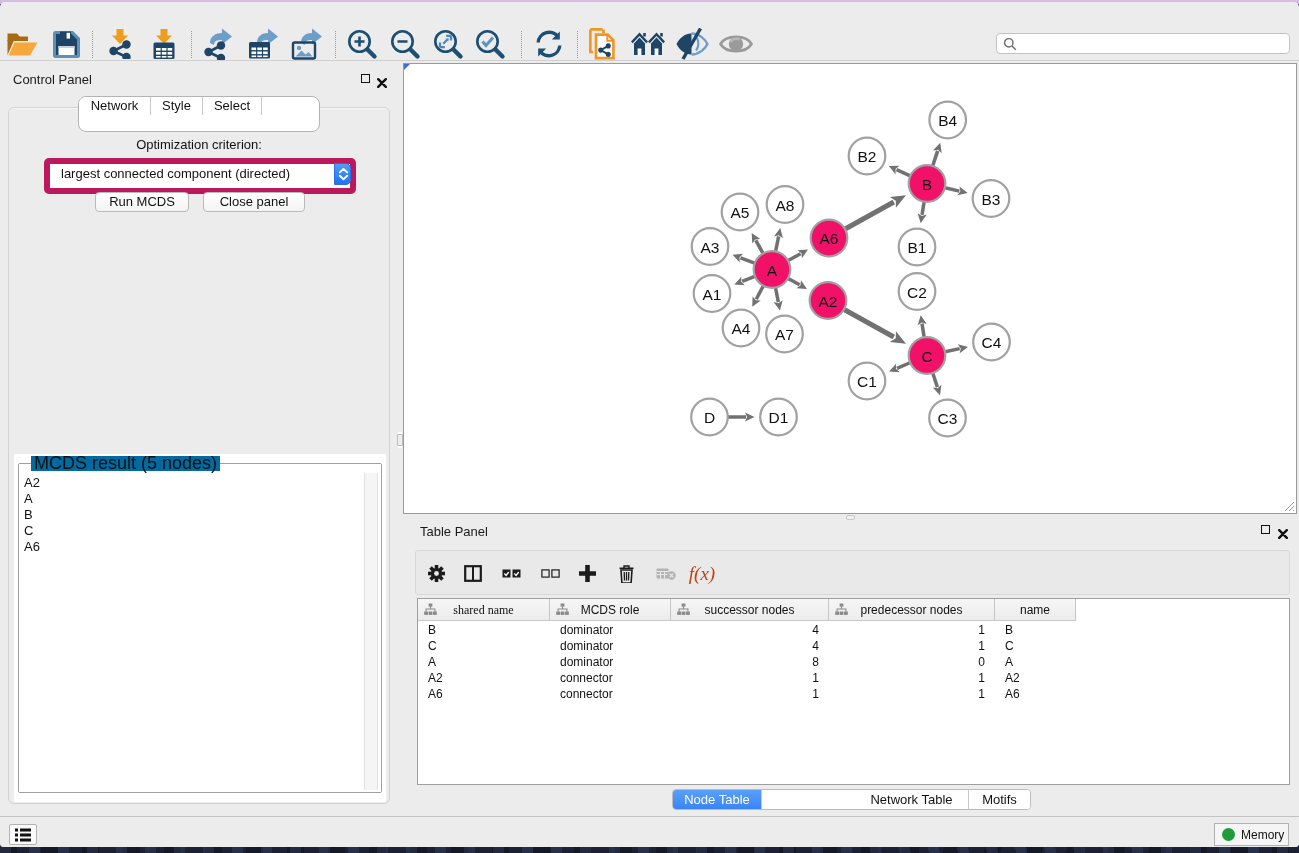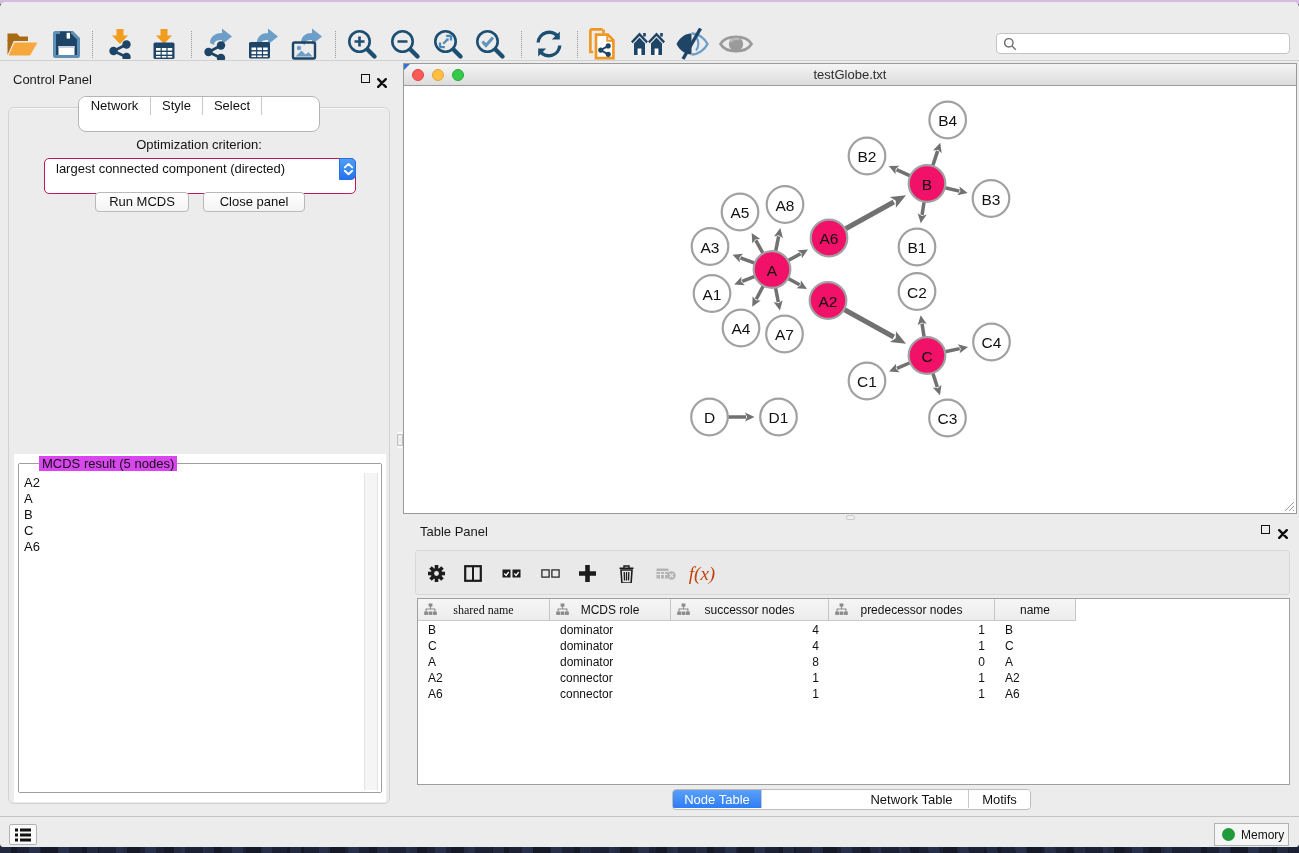--- a/index.html
+++ b/index.html
@@ -52,34 +52,34 @@
   box-shadow:inset 0 1px 0 #f6f6f6; }
 #cp-white { position:absolute; left:5px; top:346px; width:372px; height:348px; background:#fff; }
 #cp-tabs { position:absolute; left:78px; top:35px; height:36px; display:flex;
   border:1px solid #b4b4b4; border-radius:8px; overflow:hidden; background:#fff; z-index:5; }
 .cp-tab { height:18px; line-height:18px; padding:0; text-align:center; font-size:13px;
   color:#111; background:#fff; border-right:1px solid #c8c8c8; }
 .cp-tab:last-child { border-right:none; }
 .cp-tab.sel { background:linear-gradient(180deg,#59a0f8 0,#2f7cf6 100%); color:#fff;margin-top:43px; }
 #opt-label { position:absolute; left:0; top:29px; width:100%; text-align:center; font-size:13px; color:#111; }
 #combo { position:absolute; left:35px; top:50px; width:312px; height:36px; background:#fff;
-  border:1px solid #be185d; border-radius:5px; }
+  border:6px solid #be185d; border-radius:5px; }
 #combo .val { position:absolute; left:11px; top:0; height:20px; line-height:20px; font-size:13px; color:#111; }
 #combo .stepper { position:absolute; right:-1px; top:-1px; width:17px; height:22px;
   background:linear-gradient(180deg,#4e9ef7 0,#2372f0 100%);
   border-radius:0 5px 5px 0; border:1px solid #2a6fe0; }
 .btn { position:absolute; height:20px; background:linear-gradient(180deg,#ffffff 0,#f3f3f3 100%);
   border:1px solid #b9b9b9; border-radius:4px; font-size:13px; color:#111;
   text-align:center; line-height:18px; }
 #btn-run { left:86px; top:84px; width:94px; }
 #btn-close { left:194px; top:84px; width:102px; }
 #fieldset { position:absolute; left:9px; top:355px; width:364px; height:330px;
   border:1px solid #9f9f9f; border-radius:2px; }
-#fieldset-legend { position:absolute; left:20px; top:-8px; background:#d946ef; padding:0 3px;
-  font-size:13px; color:#111; z-index:3; line-height:15px; }
+#fieldset-legend { position:absolute; left:12px; top:-8px; background:#0369a1; padding:0 3px;
+  font-size:18px; color:#111; z-index:3; line-height:15px; }
 #result-list { position:absolute; left:0px; top:0px; width:362px; height:328px; background:#fff; overflow:hidden; z-index:1; }
 #result-scroll { position:absolute; right:3px; top:9px; width:14px; height:317px;
   background:#f5f5f5; border-left:1px solid #e2e2e2; border-right:1px solid #e2e2e2; }
 .result-item { height:16px; line-height:16px; font-size:13px; color:#111; padding-left:5px; }
 #result-list .items { position:absolute; left:0; top:11px; width:340px; }
 
 
 #vgrip { position:absolute; left:397px; top:373px; width:6px; height:12px;
   background:#ededed; border:1px solid #bfbfbf; border-radius:1px;
   box-shadow:0 -3px 0 -1px #fdfdfd, 0 3px 0 -1px #fdfdfd; }
@@ -115,21 +115,21 @@
   background:linear-gradient(180deg,#f6f6f6 0,#ececec 100%); border-bottom:1px solid #c9c9c9; }
 .th { position:relative; height:22px; border-right:1px solid #c6c6c6; font-size:12px; color:#111;
   display:flex; align-items:center; justify-content:center; }
 .th .tree-ico { position:absolute; left:6px; top:4px; }
 .tbl-rows { position:absolute; left:0; top:23px; width:660px; }
 .tr { display:flex; height:16px; line-height:16px; font-size:12px; color:#111; }
 .td { overflow:hidden; white-space:nowrap; }
 
 #tp-tabs { position:absolute; left:282px; top:273px; height:21px; display:flex;
   border:1px solid #bcbcbc; border-radius:4px; overflow:hidden; background:#fff; }
-.tp-tab { height:18px; line-height:19px; font-size:13px; color:#111; background:#fff;
+.tp-tab { height:25px; line-height:19px; font-size:13px; color:#111; background:#fff;
   border-right:1px solid #c8c8c8; text-align:center; }
 .tp-tab:last-child { border-right:none; }
 .tp-tab.sel { background:linear-gradient(180deg,#59a0f8 0,#2f7cf6 100%); color:#fff; }
 
 
 #statusbar { position:absolute; left:0; top:814px; width:1299px; height:31px;
   background:#ececec; border-top:1px solid #c3c3c3; }
 #sb-listbtn { position:absolute; left:9px; top:7px; width:28px; height:21px;
   background:#fafafa; border:1px solid #b2b2b2; border-radius:2px;
   display:flex; align-items:center; justify-content:center; }
@@ -355,26 +355,20 @@
             <div class="cp-tab" style="width: 72px;">Network</div>
             <div class="cp-tab" style="width: 52px;">Style</div>
             <div class="cp-tab" style="width: 59px;">Select</div>
             <div class="cp-tab sel" style="width: 57px;">MCDS</div>
           </div>
     </div>
 
     <div id="vgrip"></div>
 
     <div id="netwin">
-      <div id="netwin-titlebar">
-        <span class="tl red"></span>
-        <span class="tl yellow"></span>
-        <span class="tl green"></span>
-        <div id="netwin-title">testGlobe.txt</div>
-      </div>
       <div id="netwin-corner"></div>
       <div id="netcanvas">
         <svg id="graphsvg" width="892" height="427" viewBox="0 0 892 427">
               <line x1="359.00367323450087" y1="167.3347253432438" x2="351.80435783128223" y2="154.39845547808522" stroke="#717171" stroke-width="3.5"></line>
               <path d="M347.6709103984853,146.97116712227833 L356.3101194629891,153.03532961513713 L351.27430398401765,153.44601497128176 L348.27117206611575,157.5091786012232 Z" fill="#717171"></path>
               <line x1="371.6281485000564" y1="165.35925749971798" x2="374.62622560800907" y2="150.3688719599549" stroke="#717171" stroke-width="3.5"></line>
               <path d="M376.2932127566836,142.03393621658208 L378.9407805810491,152.25158685728147 L374.83999219530966,149.3000390234518 L369.9194383646926,150.4473184140102 Z" fill="#717171"></path>
               <line x1="350.65502495941627" y1="177.06557377526732" x2="336.47090209832277" y2="171.80372174615198" stroke="#717171" stroke-width="3.5"></line>
               <path d="M328.50158924183836,168.84736375100454 L339.0083797023419,167.83872396442482 L335.4489549202559,171.42461230912718 L335.80855693112346,176.46433317379618 Z" fill="#717171"></path>
               <line x1="350.8231812186227" y1="190.37072751255093" x2="338.1754924537709" y2="195.42980301849164" stroke="#717171" stroke-width="3.5"></line>

